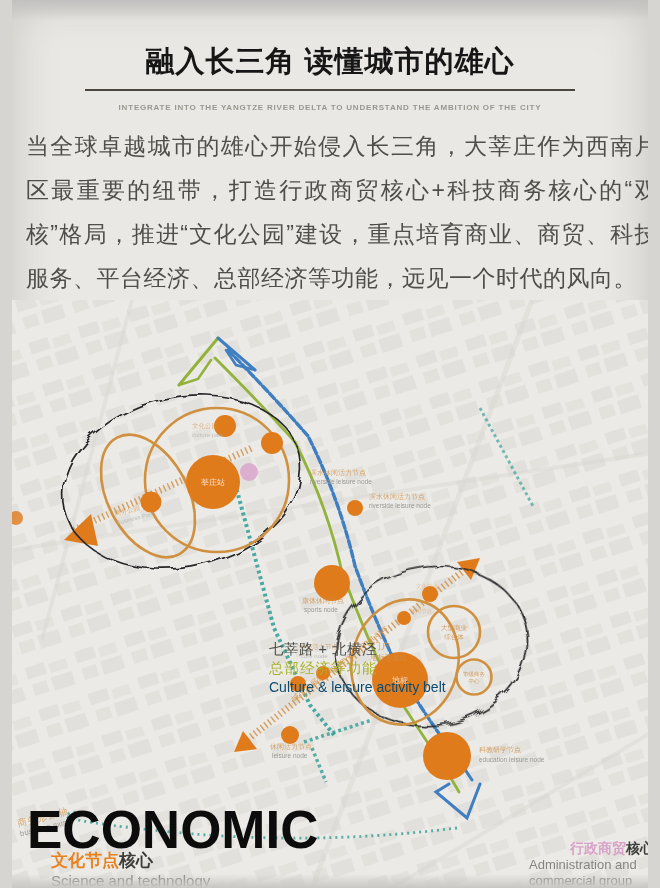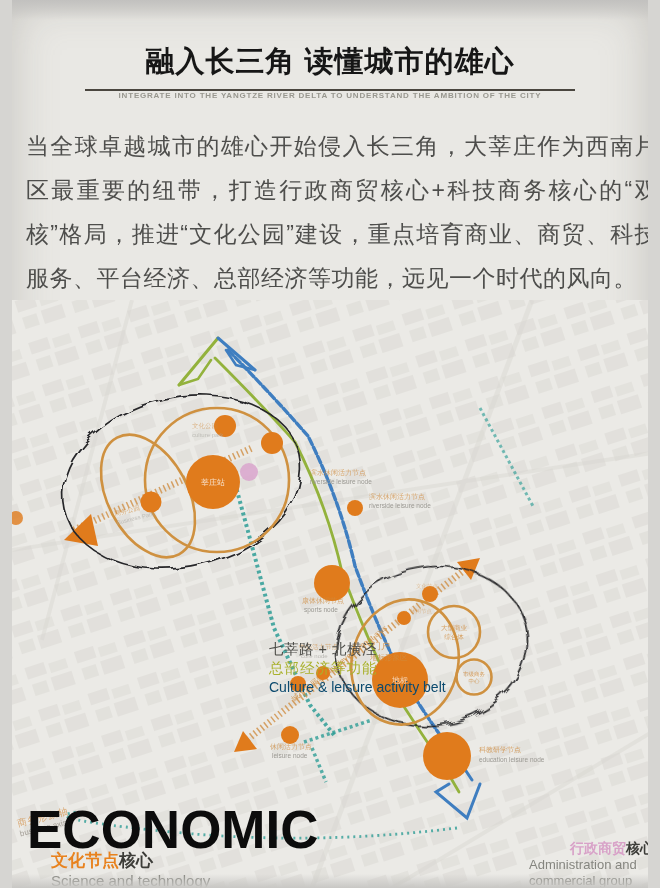--- a/index.html
+++ b/index.html
@@ -14,21 +14,21 @@
   .page::after{content:""; position:absolute; left:0; bottom:0; width:100%; height:14px;
     background:linear-gradient(rgba(233,232,228,0), #c8c7c4); z-index:6; pointer-events:none;}
 
   
   .header{position:absolute; left:0; top:42px; width:100%; text-align:center; z-index:3;}
   .title{
     display:inline-block; font-size:29px; font-weight:bold; color:#161616;
     letter-spacing:1px; padding:0 0 7px 0;
     border-bottom:2px solid #4a463f; min-width:490px;
   }
-  .subtitle{margin-top:0; font-size:8px; letter-spacing:.8px; color:#98978f; font-weight:bold;}
+  .subtitle{margin-top:12px; font-size:8px; letter-spacing:.8px; color:#98978f; font-weight:bold;}
 
   
   .intro{
     position:absolute; left:14px; top:124px; width:632px; z-index:3;
     font-size:23px; line-height:44px; color:#4e4e4c; letter-spacing:.5px;
     text-align:justify;
   }
 
   
   .map{position:absolute; left:0; top:300px; width:660px; height:588px;}

